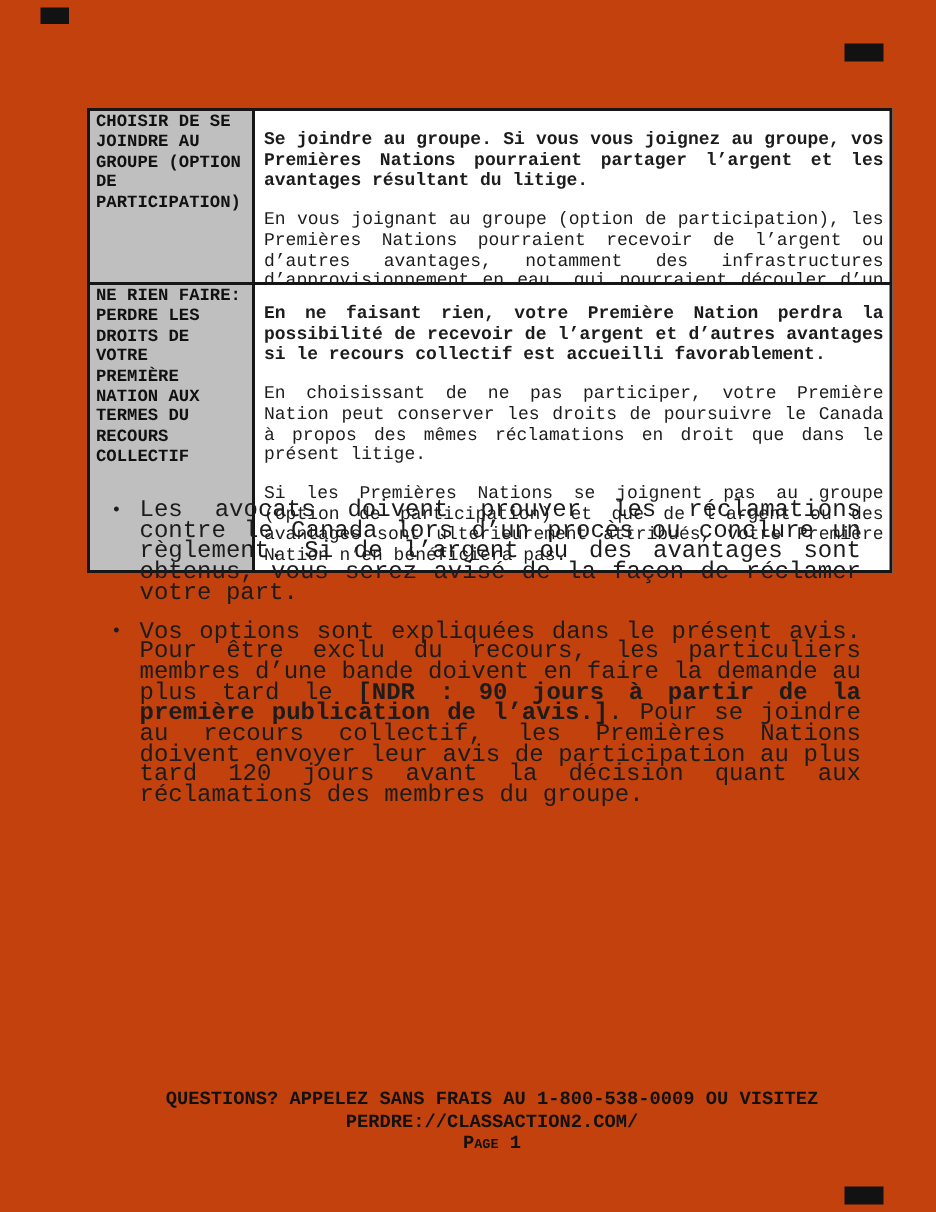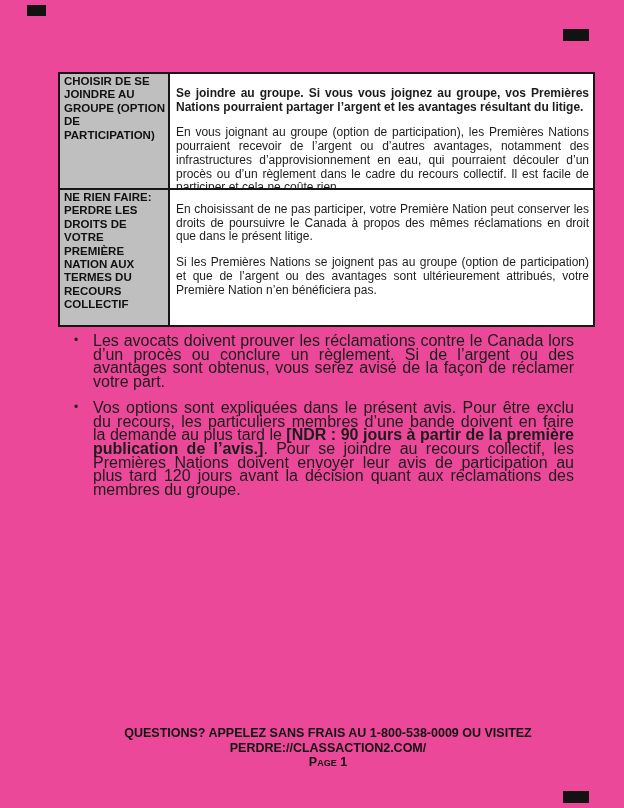--- a/index.html
+++ b/index.html
@@ -1,21 +1,21 @@
 <!DOCTYPE html>
 <html><head>
 <meta charset="utf-8">
 <style>
   html, body { margin: 0; padding: 0; background: #ffffff; }
   .page {
     position: relative;
     width: 624px;
     height: 808px;
-    background: #ec4899;
-    font-family: Liberation Sans, sans-serif;
+    background: #c2410c;
+    font-family: Liberation Mono, monospace;
     color: #1c1c1c;
     overflow: hidden;
   }
   .scan-mark { position: absolute; background: #121212; }
   .mark-a { left: 27px; top: 5px;  width: 19px; height: 11px; }
   .mark-b { left: 563px; top: 29px; width: 26px; height: 12px; }
   .mark-c { left: 563px; top: 791px; width: 26px; height: 12px; }
 
   .info-table {
     position: absolute;
@@ -107,20 +107,21 @@
     <div class="head-cell">NE RIEN FAIRE:
 PERDRE LES
 DROITS DE
 VOTRE
 PREMIÈRE
 NATION AUX
 TERMES DU
 RECOURS
 COLLECTIF</div>
     <div class="body-cell">
+      <p class="lead">En ne faisant rien, votre Première Nation perdra la possibilité de recevoir de l’argent et d’autres avantages si le recours collectif est accueilli favorablement.</p>
       <p>En choisissant de ne pas participer, votre Première Nation peut conserver les droits de poursuivre le Canada à propos des mêmes réclamations en droit que dans le présent litige.</p>
       <p>Si les Premières Nations se joignent pas au groupe (option de participation) et que de l’argent ou des avantages sont ultérieurement attribués, votre Première Nation n’en bénéficiera pas.</p>
     </div>
   </div>
 
   <div class="bullet-list">
     <div class="bullet-item">
       <div class="bullet-marker">•</div>
       <div class="bullet-text">
         <span>Les avocats doivent prouver les réclamations contre le Canada lors d’un procès ou conclure un règlement. Si de l’argent ou des avantages sont obtenus, vous serez avisé de la façon de réclamer votre part.</span><span class="bold-span"></span><span></span>

